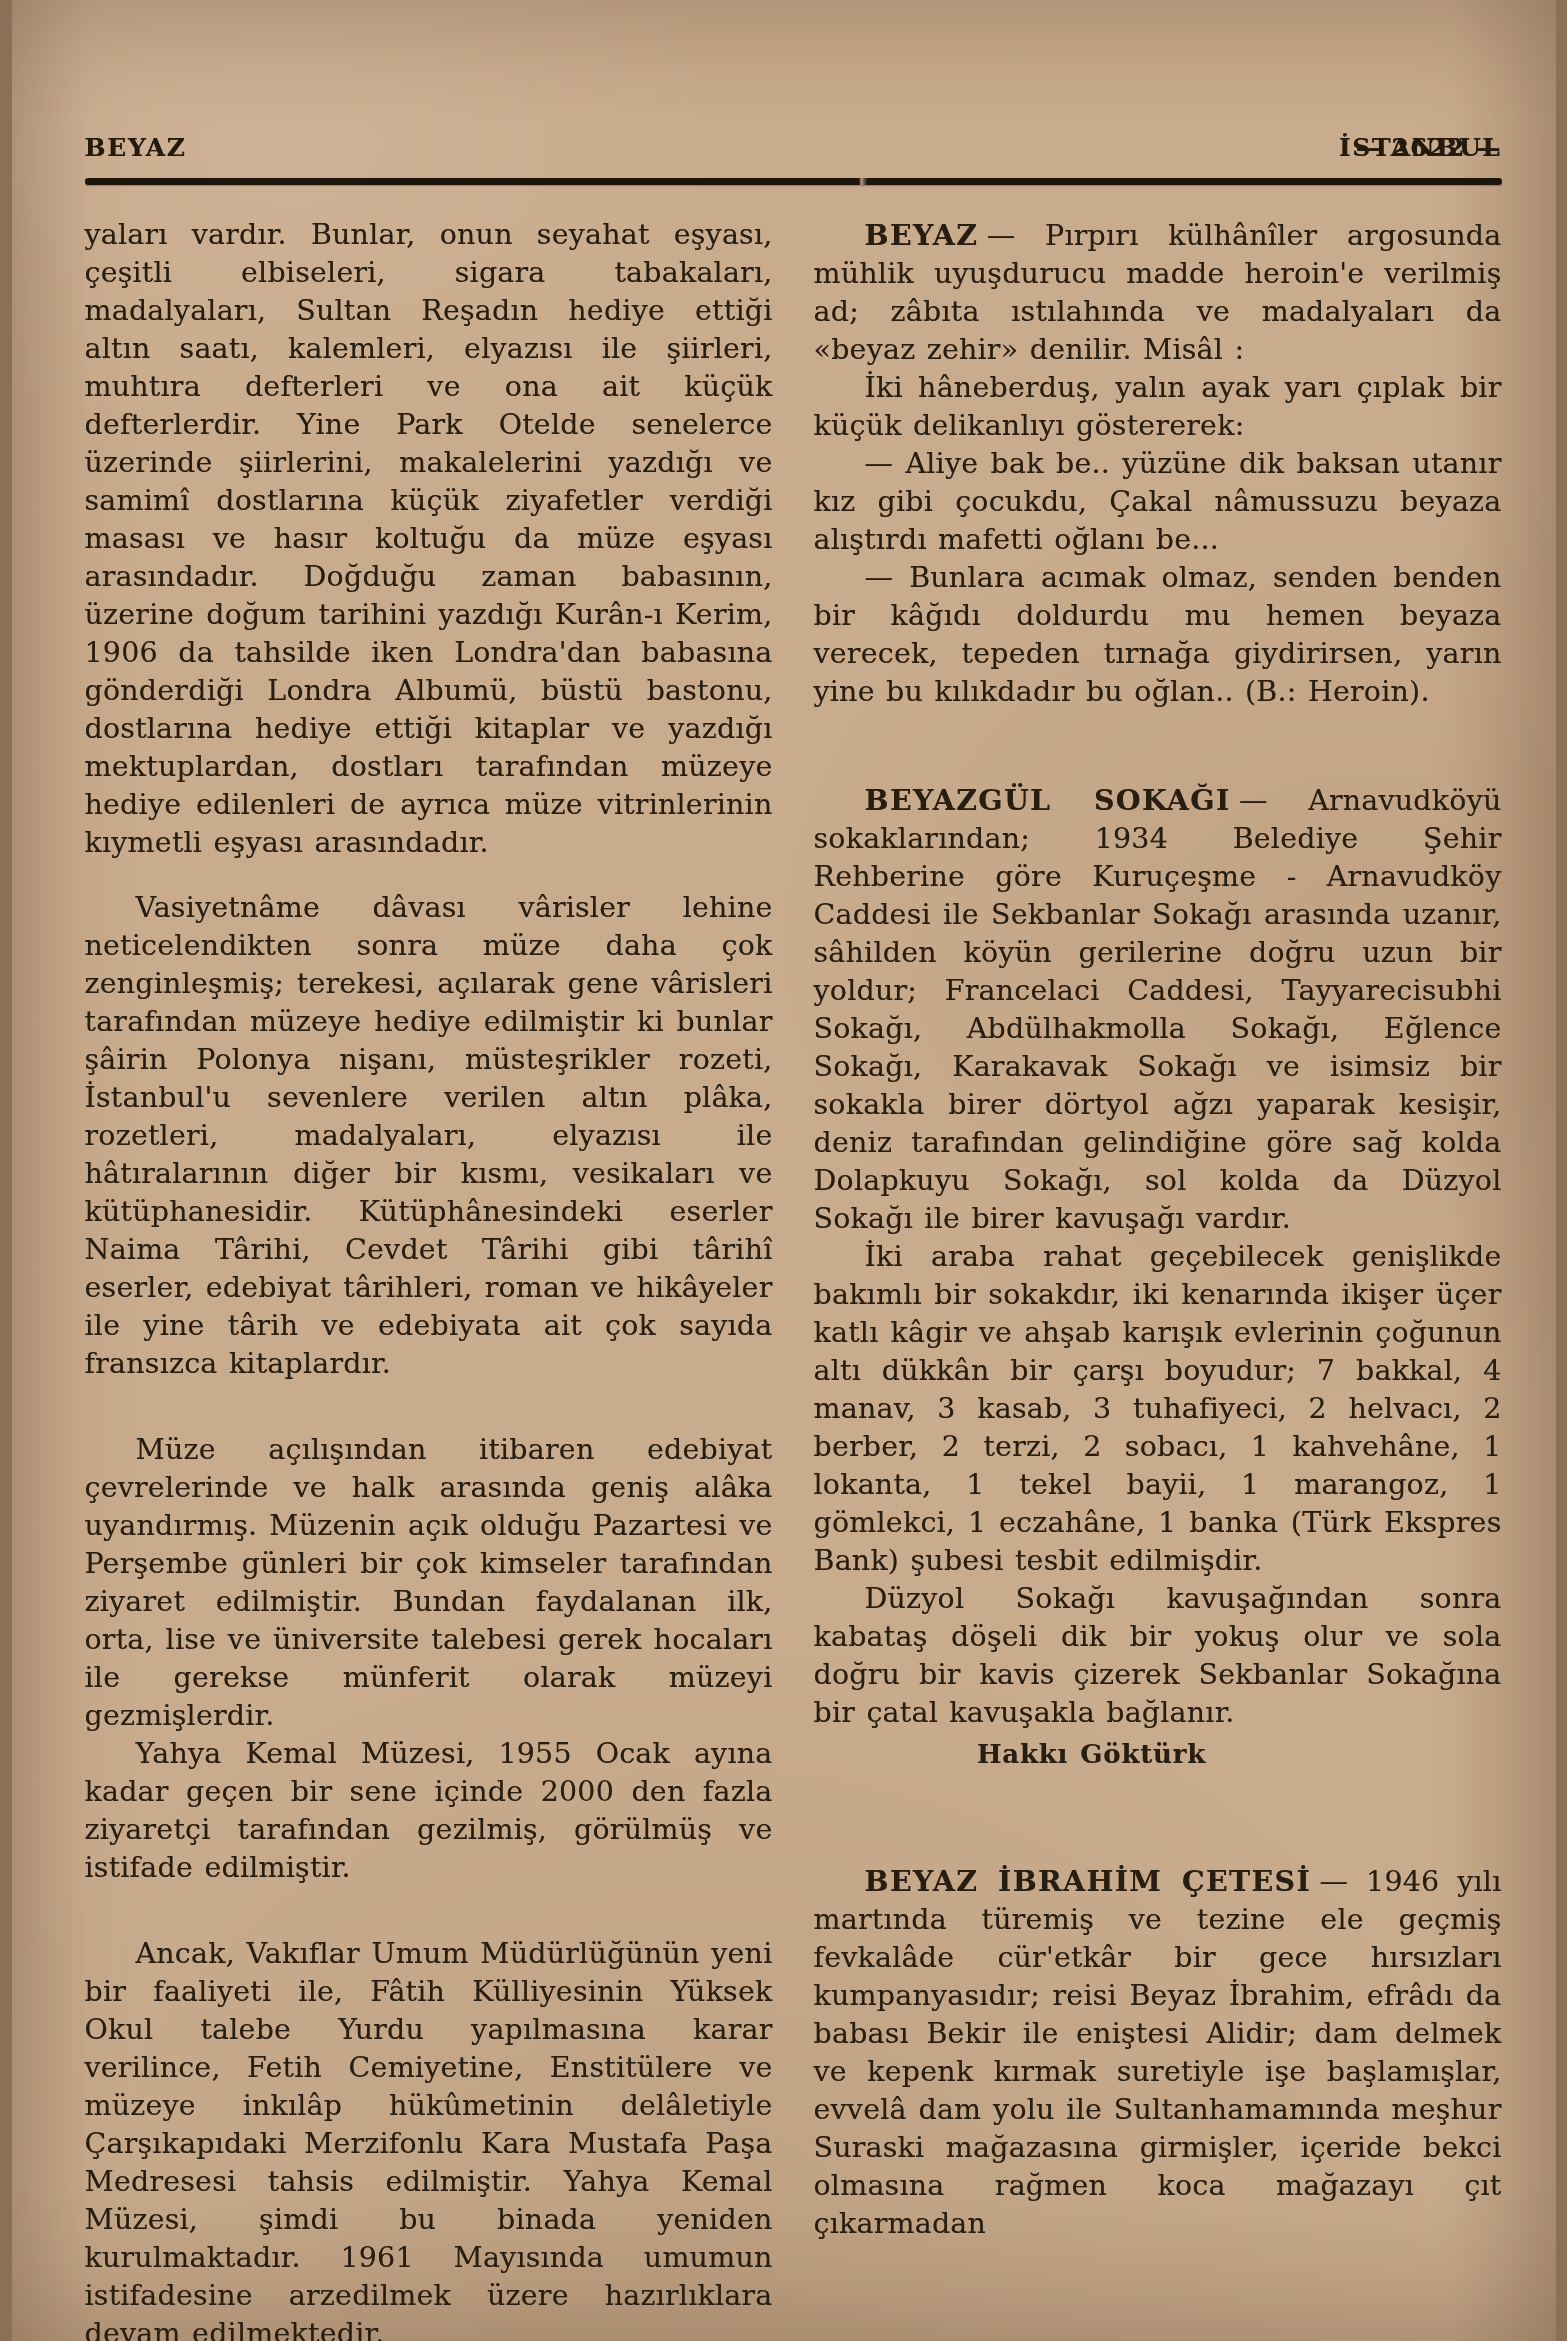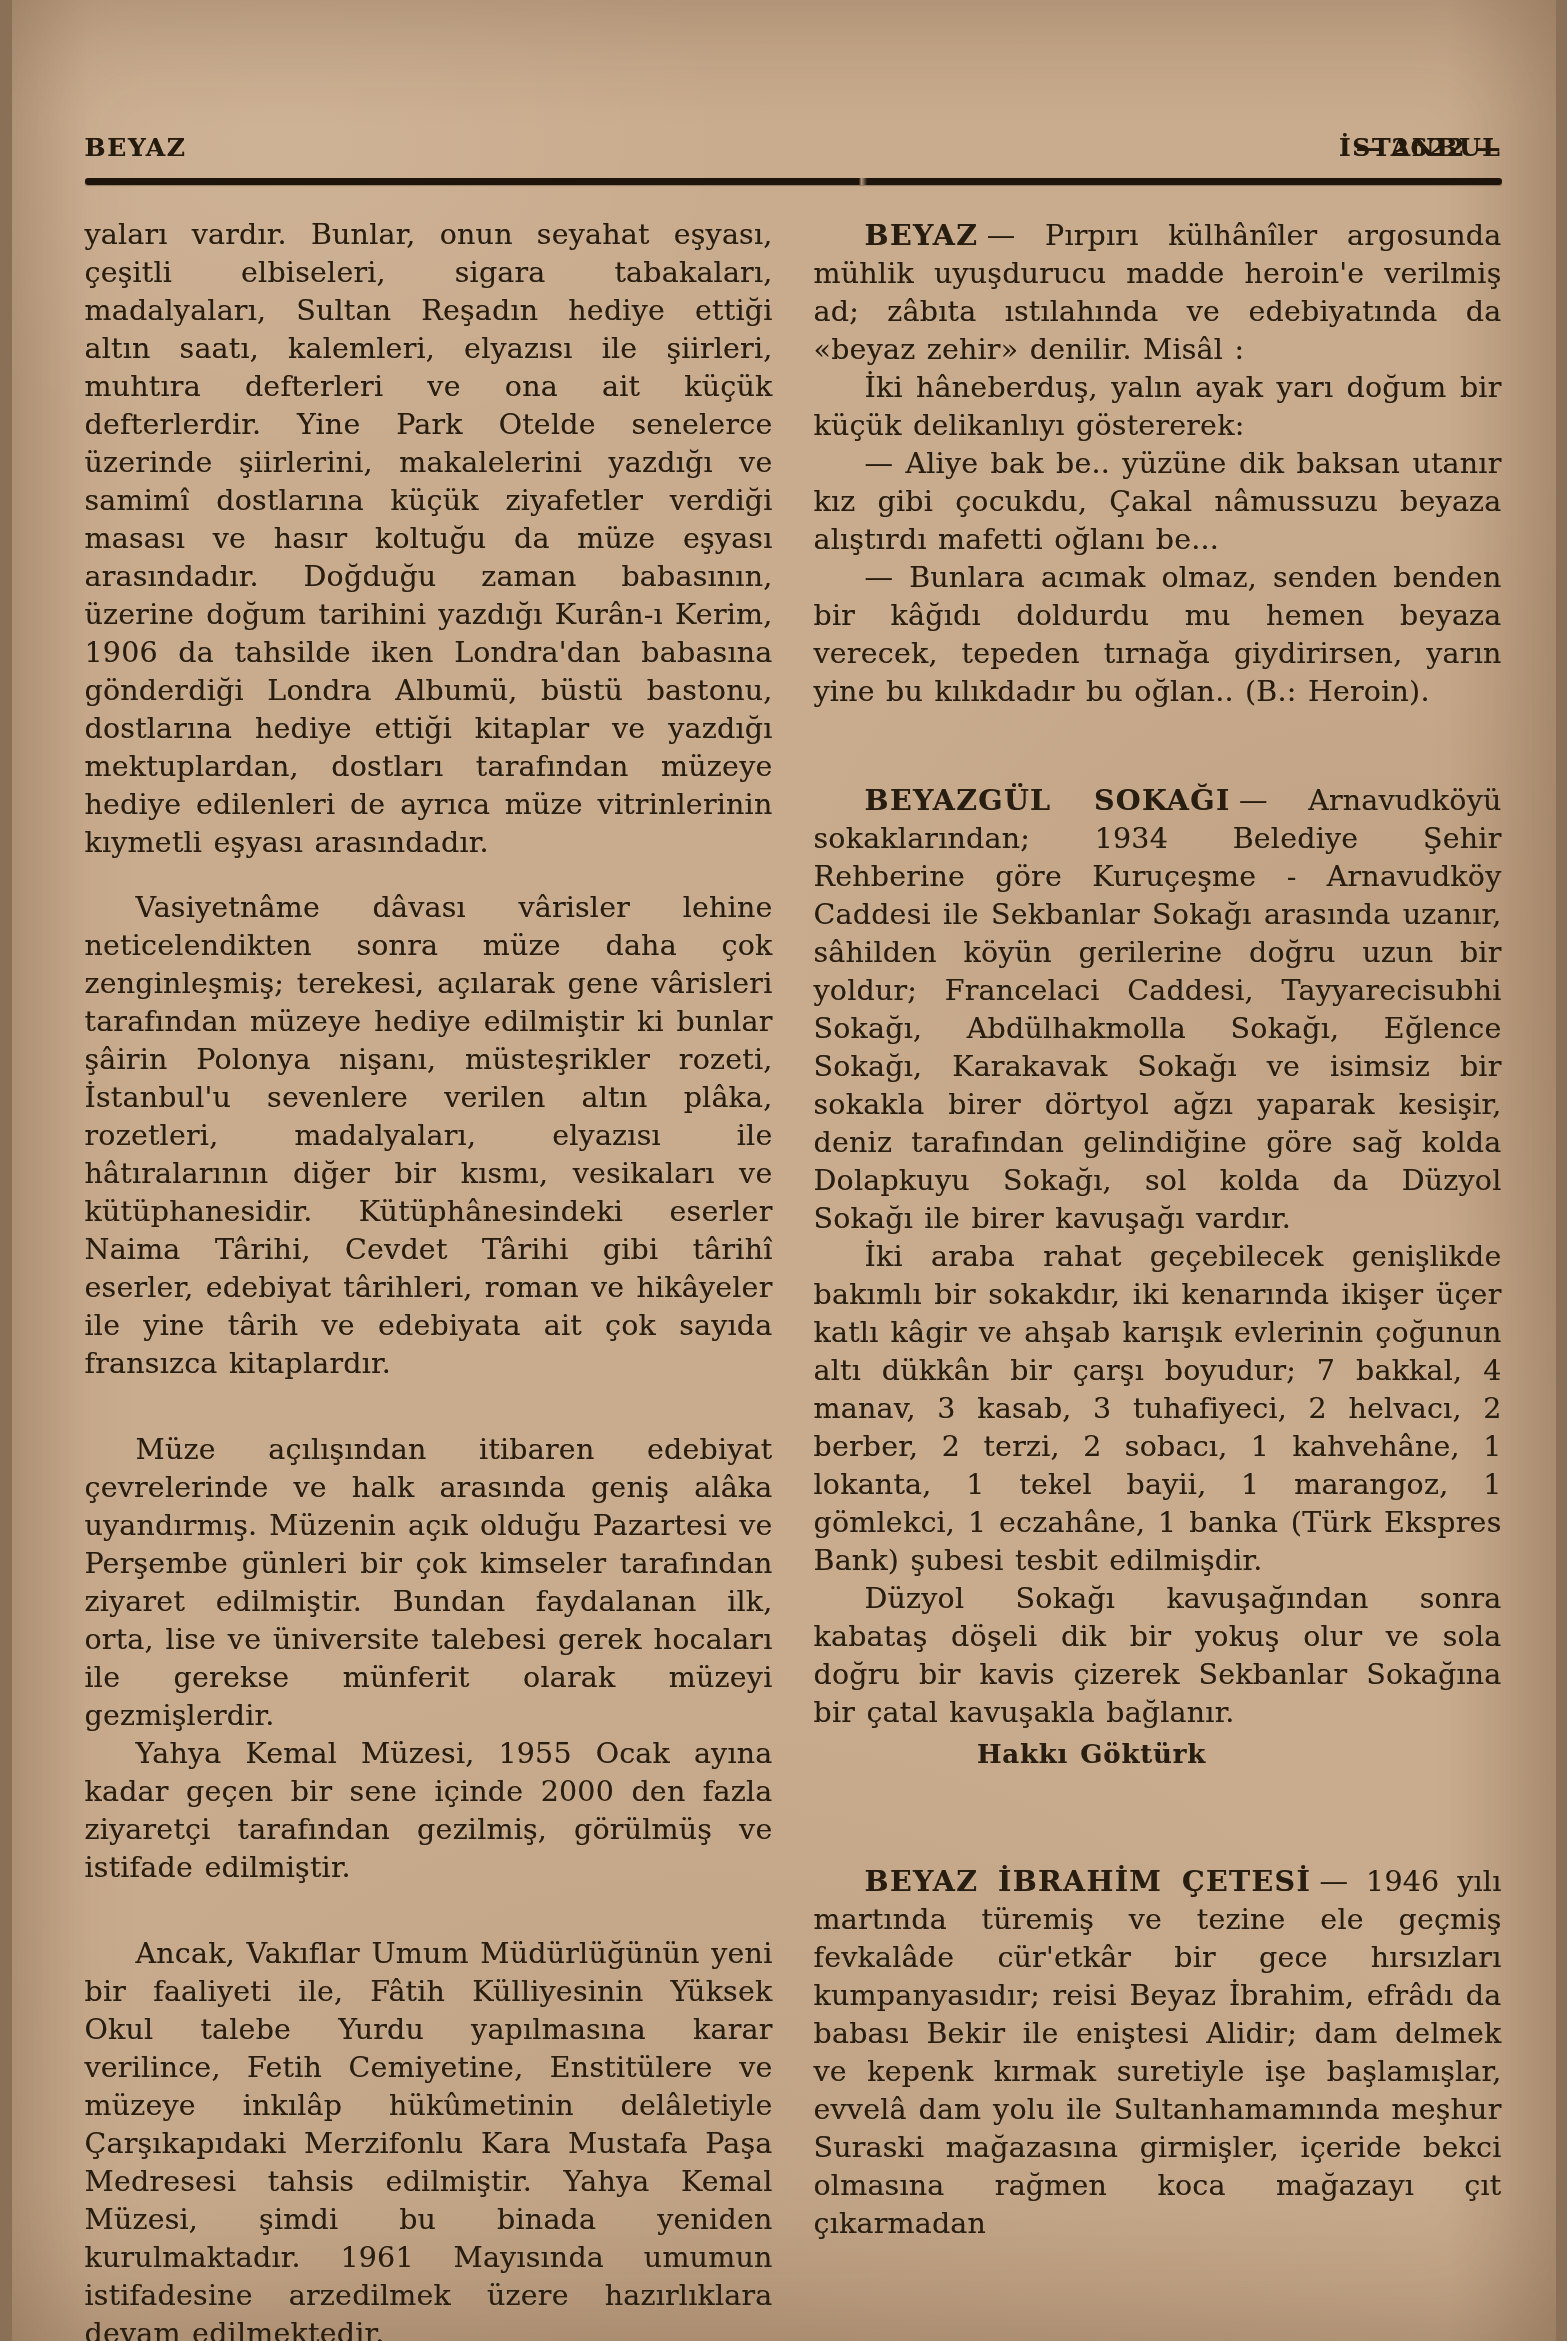--- a/index.html
+++ b/index.html
@@ -79,22 +79,22 @@
       <div class="col">
         <p>yaları vardır. Bunlar, onun seyahat eşyası, çeşitli elbiseleri, sigara tabakaları, madalyaları, Sultan Reşadın hediye ettiği altın saatı, kalemleri, elyazısı ile şiirleri, muhtıra defterleri ve ona ait küçük defterlerdir. Yine Park Otelde senelerce üzerinde şiirlerini, makalelerini yazdığı ve samimî dostlarına küçük ziyafetler verdiği masası ve hasır koltuğu da müze eşyası arasındadır. Doğduğu zaman babasının, üzerine doğum tarihini yazdığı Kurân-ı Kerim, 1906 da tahsilde iken Londra'dan babasına gönderdiği Londra Albumü, büstü bastonu, dostlarına hediye ettiği kitaplar ve yazdığı mektuplardan, dostları tarafından müzeye hediye edilenleri de ayrıca müze vitrinlerinin kıymetli eşyası arasındadır.</p>
         <p class="indent gap-sm">Vasiyetnâme dâvası vârisler lehine neticelendikten sonra müze daha çok zenginleşmiş; terekesi, açılarak gene vârisleri tarafından müzeye hediye edilmiştir ki bunlar şâirin Polonya nişanı, müsteşrikler rozeti, İstanbul'u sevenlere verilen altın plâka, rozetleri, madalyaları, elyazısı ile hâtıralarının diğer bir kısmı, vesikaları ve kütüphanesidir. Kütüphânesindeki eserler Naima Târihi, Cevdet Târihi gibi târihî eserler, edebiyat târihleri, roman ve hikâyeler ile yine târih ve edebiyata ait çok sayıda fransızca kitaplardır.</p>
         <p class="indent gap-md">Müze açılışından itibaren edebiyat çevrelerinde ve halk arasında geniş alâka uyandırmış. Müzenin açık olduğu Pazartesi ve Perşembe günleri bir çok kimseler tarafından ziyaret edilmiştir. Bundan faydalanan ilk, orta, lise ve üniversite talebesi gerek hocaları ile gerekse münferit olarak müzeyi gezmişlerdir.</p>
         <p class="indent">Yahya Kemal Müzesi, 1955 Ocak ayına kadar geçen bir sene içinde 2000 den fazla ziyaretçi tarafından gezilmiş, görülmüş ve istifade edilmiştir.</p>
         <p class="indent gap-md">Ancak, Vakıflar Umum Müdürlüğünün yeni bir faaliyeti ile, Fâtih Külliyesinin Yüksek Okul talebe Yurdu yapılmasına karar verilince, Fetih Cemiyetine, Enstitülere ve müzeye inkılâp hükûmetinin delâletiyle Çarşıkapıdaki Merzifonlu Kara Mustafa Paşa Medresesi tahsis edilmiştir. Yahya Kemal Müzesi, şimdi bu binada yeniden kurulmaktadır. 1961 Mayısında umumun istifadesine arzedilmek üzere hazırlıklara devam edilmektedir.</p>
         <p class="signature sig-left">Kara Öz</p>
       </div>
 
       <div class="col">
-        <p class="indent"><b class="entry-head">BEYAZ</b><span>— Pırpırı külhânîler argosunda mühlik uyuşdurucu madde heroin'e verilmiş ad; zâbıta ıstılahında ve edebiyatında da «beyaz zehir» denilir. Misâl :</span></p>
-        <p class="indent">İki hâneberduş, yalın ayak yarı doğum bir küçük delikanlıyı göstererek:</p>
+        <p class="indent"><b class="entry-head">BEYAZ</b><span>— Pırpırı külhânîler argosunda mühlik uyuşdurucu madde heroin'e verilmiş ad; zâbıta ıstılahında ve madalyaları da «beyaz zehir» denilir. Misâl :</span></p>
+        <p class="indent">İki hâneberduş, yalın ayak yarı çıplak bir küçük delikanlıyı göstererek:</p>
         <p class="indent">— Aliye bak be.. yüzüne dik baksan utanır kız gibi çocukdu, Çakal nâmussuzu beyaza alıştırdı mafetti oğlanı be...</p>
         <p class="indent">— Bunlara acımak olmaz, senden benden bir kâğıdı doldurdu mu hemen beyaza verecek, tepeden tırnağa giydirirsen, yarın yine bu kılıkdadır bu oğlan.. (B.: Heroin).</p>
 
         <p class="indent gap-lg"><b class="entry-head">BEYAZGÜL SOKAĞI</b><span>— Arnavudköyü sokaklarından; 1934 Belediye Şehir Rehberine göre Kuruçeşme - Arnavudköy Caddesi ile Sekbanlar Sokağı arasında uzanır, sâhilden köyün gerilerine doğru uzun bir yoldur; Francelaci Caddesi, Tayyarecisubhi Sokağı, Abdülhakmolla Sokağı, Eğlence Sokağı, Karakavak Sokağı ve isimsiz bir sokakla birer dörtyol ağzı yaparak kesişir, deniz tarafından gelindiğine göre sağ kolda Dolapkuyu Sokağı, sol kolda da Düzyol Sokağı ile birer kavuşağı vardır.</span></p>
         <p class="indent">İki araba rahat geçebilecek genişlikde bakımlı bir sokakdır, iki kenarında ikişer üçer katlı kâgir ve ahşab karışık evlerinin çoğunun altı dükkân bir çarşı boyudur; 7 bakkal, 4 manav, 3 kasab, 3 tuhafiyeci, 2 helvacı, 2 berber, 2 terzi, 2 sobacı, 1 kahvehâne, 1 lokanta, 1 tekel bayii, 1 marangoz, 1 gömlekci, 1 eczahâne, 1 banka (Türk Ekspres Bank) şubesi tesbit edilmişdir.</p>
         <p class="indent">Düzyol Sokağı kavuşağından sonra kabataş döşeli dik bir yokuş olur ve sola doğru bir kavis çizerek Sekbanlar Sokağına bir çatal kavuşakla bağlanır.</p>
         <p class="signature sig-right">Hakkı Göktürk</p>
 
         <p class="indent gap-xl"><b class="entry-head">BEYAZ İBRAHİM ÇETESİ</b><span>— 1946 yılı martında türemiş ve tezine ele geçmiş fevkalâde cür'etkâr bir gece hırsızları kumpanyasıdır; reisi Beyaz İbrahim, efrâdı da babası Bekir ile eniştesi Alidir; dam delmek ve kepenk kırmak suretiyle işe başlamışlar, evvelâ dam yolu ile Sultanhamamında meşhur Suraski mağazasına girmişler, içeride bekci olmasına rağmen koca mağazayı çıt çıkarmadan</span></p>
       </div>

